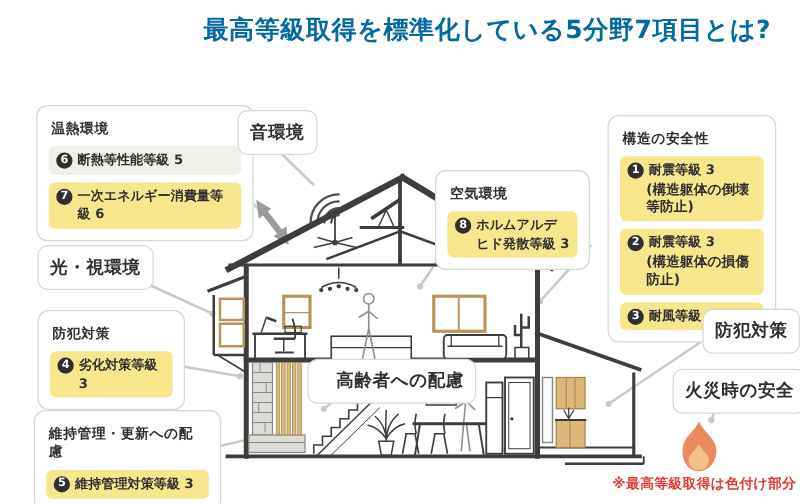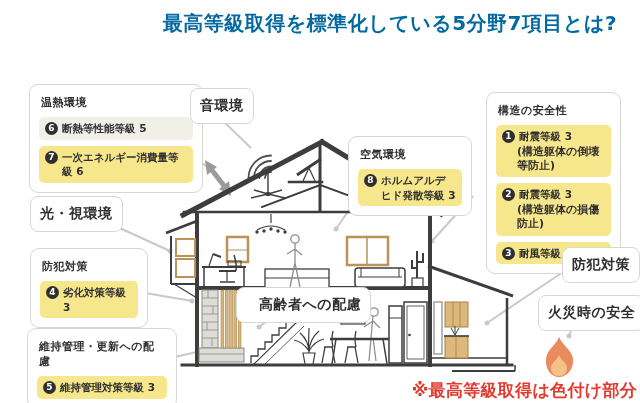--- a/index.html
+++ b/index.html
@@ -17,21 +17,21 @@
   .item.hl{background:var(--highlight,#f7e78c);}
   .item.muted{background:var(--muted,#f0f0e9);}
   .irow{display:flex;gap:4px;align-items:flex-start;}
   .num{flex:0 0 auto;width:13px;height:13px;border-radius:50%;background:#2f2f2f;color:#fff;
          font-size:9px;font-weight:bold;display:inline-flex;align-items:center;
          justify-content:center;margin-top:1px;}
   .inote{font-size:11px;font-weight:bold;margin:1px 0 0 15px;line-height:1.3;}
   .tag{position:absolute;background:#fff;border:1.5px solid var(--boxborder,#d8d8d2);
          border-radius:8px;padding:8px 9px;font-size:14px;font-weight:bold;
          white-space:nowrap;z-index:2;letter-spacing:.5px;}
-  .footnote{position:absolute;top:379px;right:3px;font-size:17px;font-weight:bold;
+  .footnote{position:absolute;top:379px;right:3px;font-size:11px;font-weight:bold;
          color:var(--notered,#e23b30);z-index:3;letter-spacing:.3px;}
 </style>
 </head>
 <body>
 
 <div class="stage">
 
   <div class="page-title">最高等級取得を標準化している5分野7項目とは?</div>
 
   <svg class="art" width="640" height="403" viewBox="0 0 640 403">
@@ -282,21 +282,21 @@
   </div>
 
   <div class="cat-box" style="left:27px;top:328px;width:150px;">
     <div class="cat-title">維持管理・更新への配慮</div>
     <div class="item hl">
       <span class="num">5</span>
       <span>維持管理対策等級 3</span>
     </div>
   </div>
 
-  <div class="tag" style="left:236px;top:287px;padding-left:22px;">高齢者への配慮</div>
+  <div class="tag" style="left:246px;top:287px;padding-left:22px;">高齢者への配慮</div>
 
   <div class="tag" style="left:562px;top:247px;">防犯対策</div>
 
   <div class="tag" style="left:538px;top:295px;">火災時の安全</div>
 
   <div class="footnote">※最高等級取得は色付け部分</div>
 
 </div>
 
 </body></html>

